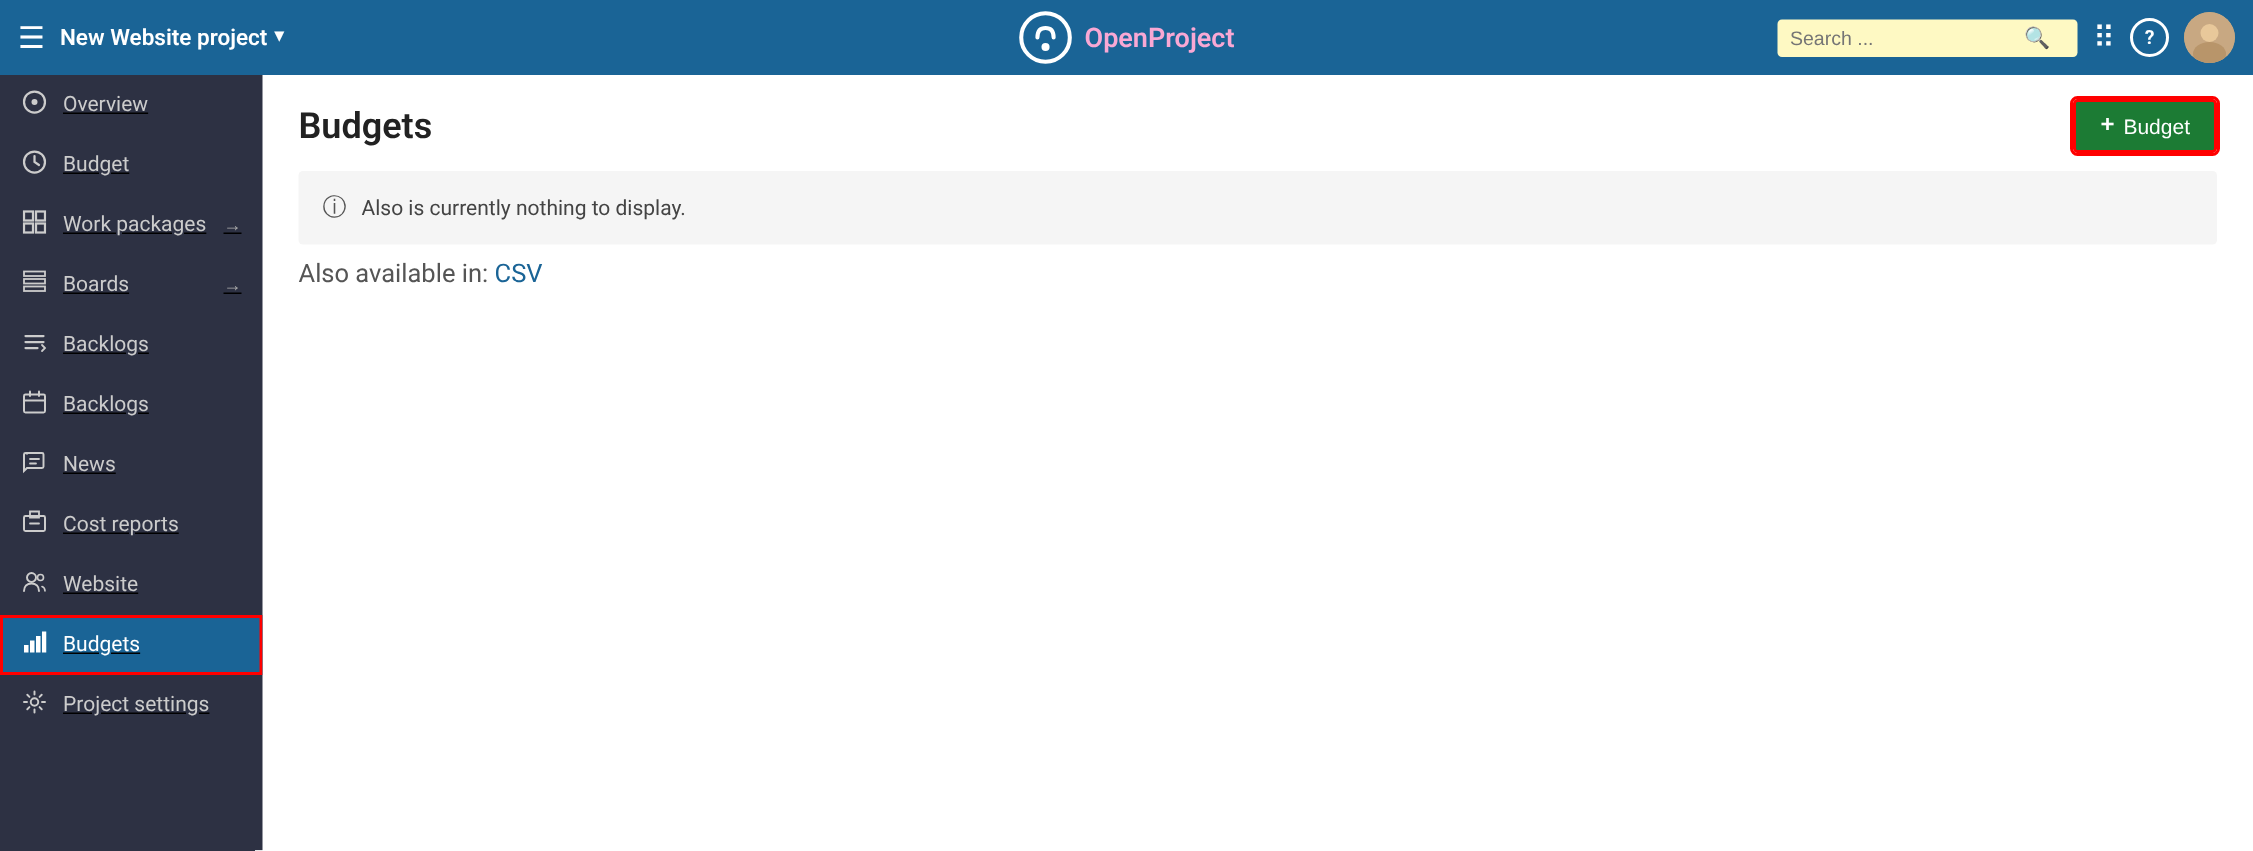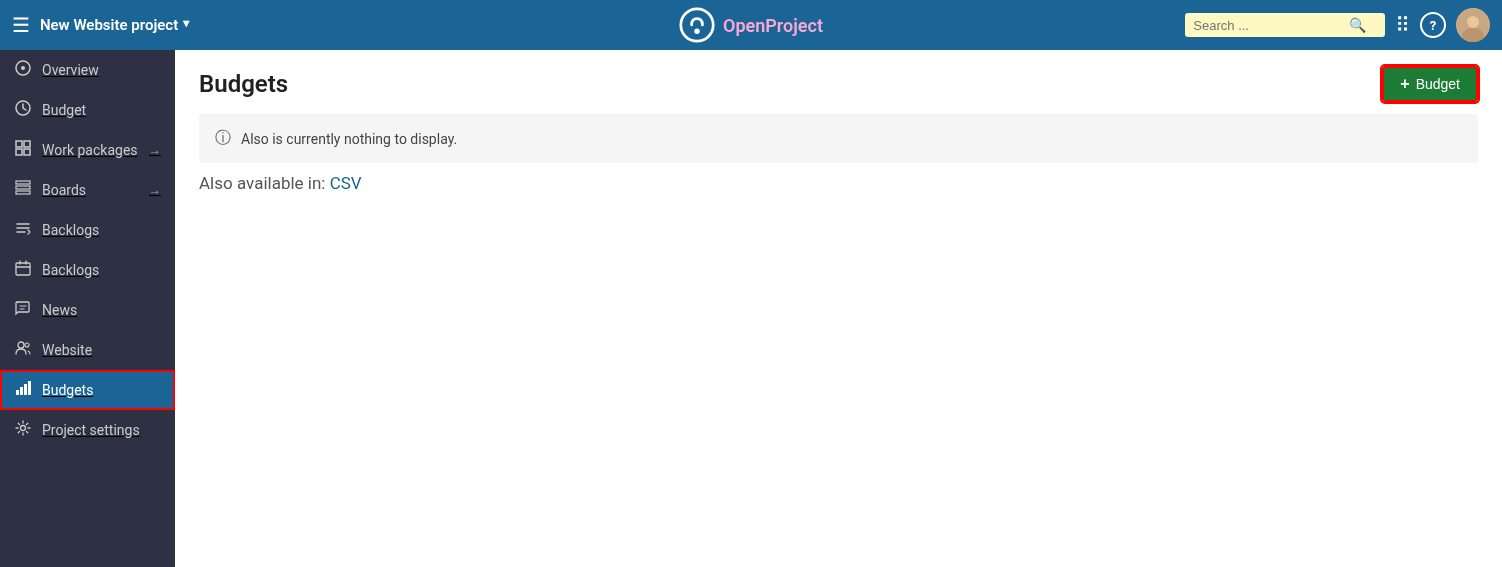--- a/index.html
+++ b/index.html
@@ -325,20 +325,29 @@
         <div class="sidebar-item">
       <span class="item-icon"><svg width="16" height="16" viewBox="0 0 16 16" fill="none">
               <path d="M3 2h10a1 1 0 011 1v8a1 1 0 01-1 1H3L1 14V3a1 1 0 012 0z" stroke="#ccc" stroke-width="1.3"></path>
               <path d="M5 6h6M5 9h4" stroke="#ccc" stroke-width="1.2" stroke-linecap="round"></path>
             </svg></span>
       <span class="item-label">News</span>
 
     </div>
         <div class="sidebar-item">
       <span class="item-icon"><svg width="16" height="16" viewBox="0 0 16 16" fill="none">
+              <rect x="1" y="4" width="14" height="10" rx="1" stroke="#ccc" stroke-width="1.3"></rect>
+              <path d="M5 1h6v4H5z" stroke="#ccc" stroke-width="1.2"></path>
+              <path d="M5 9h6" stroke="#ccc" stroke-width="1.2" stroke-linecap="round"></path>
+            </svg></span>
+      <span class="item-label">Cost reports</span>
+
+    </div>
+        <div class="sidebar-item">
+      <span class="item-icon"><svg width="16" height="16" viewBox="0 0 16 16" fill="none">
               <circle cx="6" cy="5" r="3" stroke="#ccc" stroke-width="1.3"></circle>
               <path d="M1 14c0-3 2-5 5-5s5 2 5 5" stroke="#ccc" stroke-width="1.3" stroke-linecap="round"></path>
               <circle cx="12" cy="5" r="2" stroke="#ccc" stroke-width="1.1"></circle>
               <path d="M13 11c1.5.5 2 1.5 2 3" stroke="#ccc" stroke-width="1.1" stroke-linecap="round"></path>
             </svg></span>
       <span class="item-label">Website</span>
 
     </div>
         <div class="sidebar-item active">
       <span class="item-icon"><svg width="16" height="16" viewBox="0 0 16 16" fill="white">

